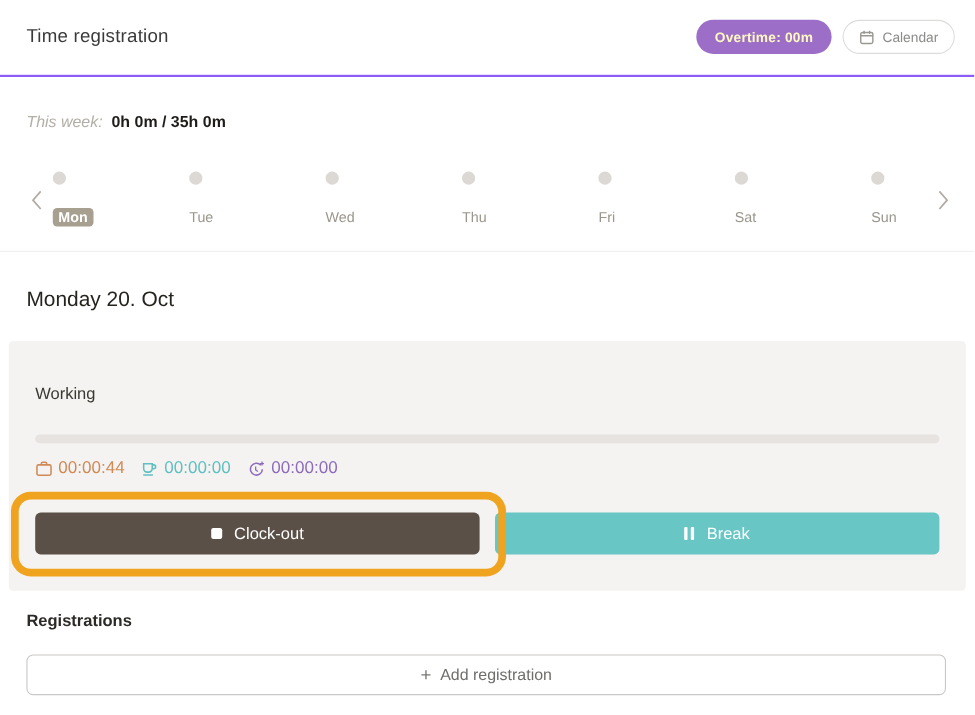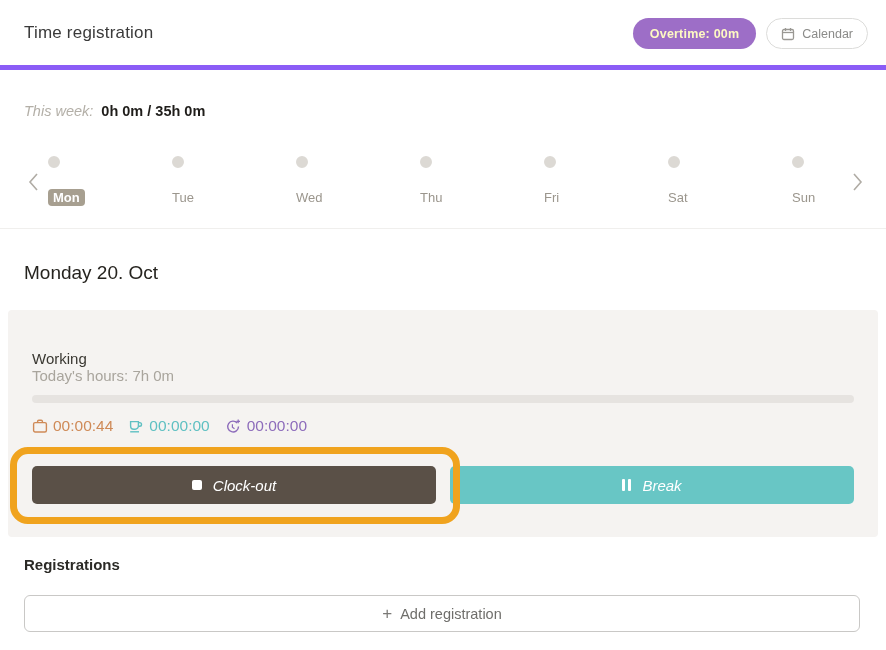--- a/index.html
+++ b/index.html
@@ -1,21 +1,21 @@
 <!DOCTYPE html>
 <html><head>
 <meta charset="utf-8">
 <style>
   * { margin:0; padding:0; box-sizing:border-box; }
   html,body { background:#fff; }
   body { font-family:"Liberation Sans", sans-serif; }
   .page { position:relative; width:886px; height:650px; background:#fff; overflow:hidden; }
 
   
-  .header { position:absolute; top:0; left:0; right:0; height:70px; background:#fff; border-bottom:5px solid #8b5cf6; }
+  .header { position:absolute; top:0; left:0; right:0; height:70px; background:#fff; border-bottom:2px solid #8b5cf6; }
   .page-title { position:absolute; left:24px; top:23px; font-size:17px; color:#3a3a3a; letter-spacing:.2px; }
   .header-right { position:absolute; right:18px; top:18px; display:flex; gap:10px; align-items:center; }
   .overtime-badge { background:#9d6ec7; color:#fef9c3; border-radius:16px; height:31px; padding:0 17px;
     font-size:12.5px; font-weight:bold; display:flex; align-items:center; letter-spacing:.2px; }
   .calendar-btn { background:#fff; border:1px solid #dcdcda; border-radius:16px; height:31px; padding:0 14px;
     font-size:12.5px; color:#8b8b89; display:flex; align-items:center; gap:7px; cursor:pointer; }
 
   
   .week-summary { position:absolute; top:103px; left:24px; font-size:14.5px; }
   .week-summary .lbl { color:#b3afa7;font-style:italic; }
@@ -44,21 +44,21 @@
   .progress-track { position:absolute; top:85px; left:24px; right:24px; height:8px; border-radius:4px; background:#e6e3e0; overflow:hidden; }
   .progress-fill { height:100%; width:0%; background:#68c6c5; border-radius:4px; }
   .timers { position:absolute; top:107px; left:24px; display:flex; gap:15px; font-size:15.5px; align-items:center; }
   .timer { display:flex; gap:5px; }
   .t-work { color:#cf8a57; }
   .t-break { color:#5fc0c2; }
   .t-overtime { color:#8d6cbb; }
   .ticon { display:flex; align-items:center; }
   .btn-row { position:absolute; top:156px; left:24px; right:24px; display:flex; gap:14px; }
   .big-btn { flex:1; height:38px; border:none; border-radius:5px; color:#fff; font-size:15px;
-    font-family:"Liberation Sans", sans-serif; display:flex; align-items:center; justify-content:center; gap:11px; cursor:pointer;font-style:italic; }
+    font-family:"Liberation Sans", sans-serif; display:flex; align-items:center; justify-content:center; gap:11px; cursor:pointer; }
   .clock-out-btn { background:#5a5047; }
   .break-btn { background:#68c6c5; }
   .stop-glyph { width:10px; height:10px; background:#fff; border-radius:2px; }
   .pause-glyph { display:flex; gap:3px; }
   .pause-glyph i { display:block; width:3px; height:12px; background:#fff; border-radius:1px; }
   .highlight-ring { position:absolute; left:2px; top:137px; width:450px; height:77px;
     border:7px solid #f0a31e; border-radius:18px; pointer-events:none; }
 
   
   .registrations-heading { position:absolute; top:556px; left:24px; font-size:15px; font-weight:700; color:#2b2a26; }
@@ -143,21 +143,20 @@
       </span>
     </div>
   </div>
   <div class="divider2"></div>
 
   <div class="day-heading">Monday 20. Oct</div>
 
   <div class="working-panel">
     <div class="panel-row1">
       <span class="status-label">Working</span>
-      <span class="todays-hours">Today's hours: 7h 0m</span>
     </div>
     <div class="progress-track">
       <div class="progress-fill"></div>
     </div>
     <div class="timers">
       <div class="timer t-work">
         <span class="ticon">
           <svg width="16" height="16" viewBox="0 0 16 16" fill="none" stroke="currentColor" stroke-width="1.4">
             <rect x="1.6" y="4.6" width="12.8" height="9.4" rx="1.5"></rect>
             <path d="M5.6 4.6 V3.4 a1.2 1.2 0 0 1 1.2 -1.2 h2.4 a1.2 1.2 0 0 1 1.2 1.2 V4.6"></path>

